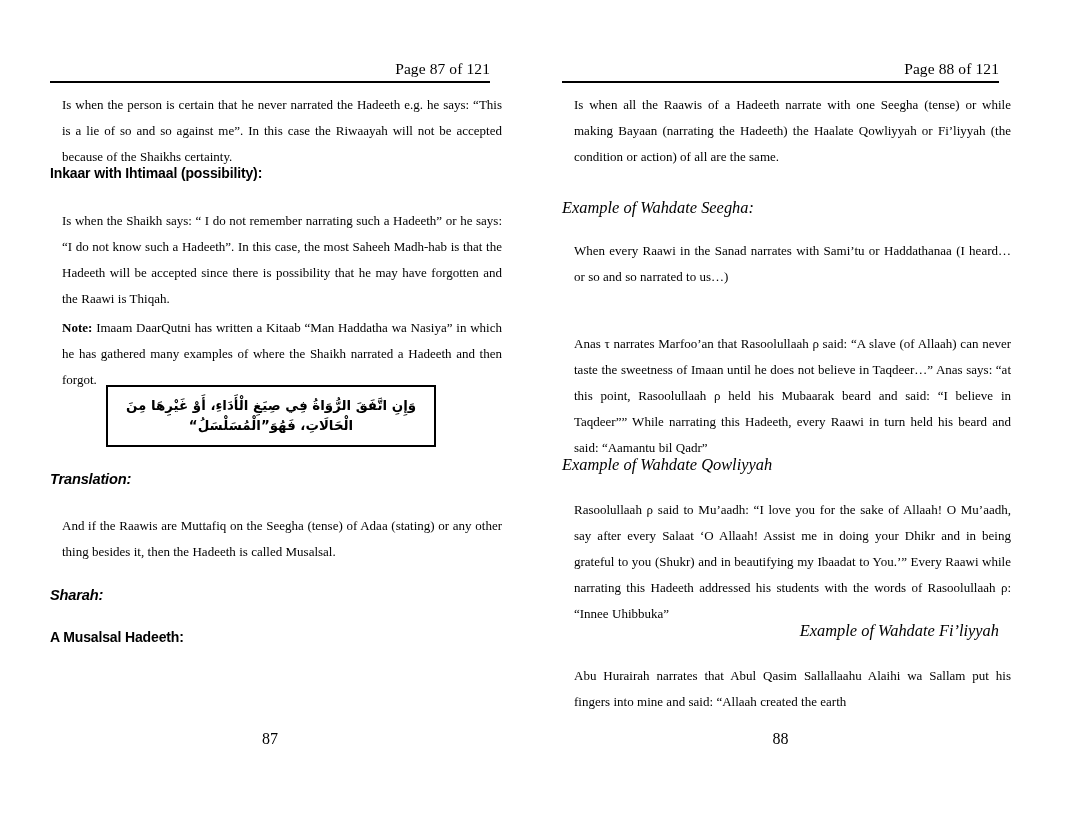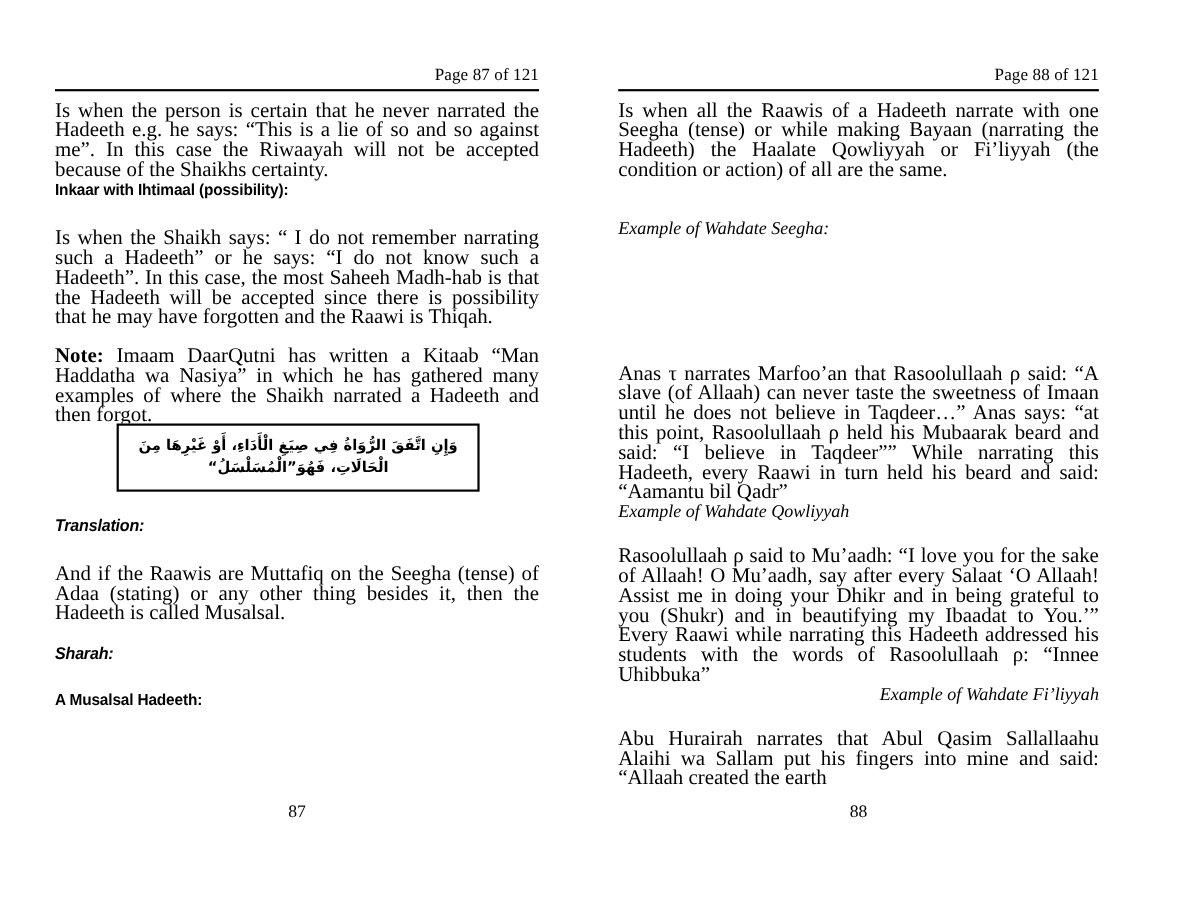--- a/index.html
+++ b/index.html
@@ -51,24 +51,24 @@
     top: 81px;
     left: 0;
     width: 100%;
     height: 0;
     border-top: 2.4px solid #000;
   }
 
   
   .body-block {
     position: absolute;
-    left: 0;
-    width: 100%;
-    font-size: 19px;
-    line-height: 18px;
+    left: 12px;
+    width: 100%;
+    font-size: 13px;
+    line-height: 26px;
     text-align: justify;
     text-justify: inter-word;
     word-spacing: 0.1px;
   }
 
   
   
   .h-sans {
     position: absolute;
     left: 0;
@@ -186,20 +186,21 @@
 
   <div class="col col-right">
 
     <div class="pg-header">Page 88 of 121</div>
     <div class="pg-rule"></div>
 
     <div class="body-block" style="top:92px;font-family:Liberation Serif, serif;">Is when all the Raawis of a Hadeeth narrate with one Seegha (tense) or while making Bayaan (narrating the Hadeeth) the Haalate Qowliyyah or Fi’liyyah (the condition or action) of all are the same.</div>
 
     <div class="h-serif-ital" style="top:199px;">Example of Wahdate Seegha:</div>
 
+    <div class="body-block" style="top:238px;">When every Raawi in the Sanad narrates with Sami’tu or Haddathanaa (I heard… or so and so narrated to us…)</div>
 
 
     <div class="body-block" style="top:331px;">Anas τ narrates Marfoo’an that Rasoolullaah ρ said: “A slave (of Allaah) can never taste the sweetness of Imaan until he does not believe in Taqdeer…” Anas says: “at this point, Rasoolullaah ρ held his Mubaarak beard and said: “I believe in Taqdeer”” While narrating this Hadeeth, every Raawi in turn held his beard and said: “Aamantu bil Qadr”</div>
 
     <div class="h-serif-ital" style="top:456px;">Example of Wahdate Qowliyyah</div>
 
     <div class="body-block" style="top:497px;">Rasoolullaah ρ said to Mu’aadh: “I love you for the sake of Allaah! O Mu’aadh, say after every Salaat ‘O Allaah! Assist me in doing your Dhikr and in being grateful to you (Shukr) and in beautifying my Ibaadat to You.’” Every Raawi while narrating this Hadeeth addressed his students with the words of Rasoolullaah ρ: “Innee Uhibbuka”</div>
 
     <div class="h-serif-ital" style="top:622px;text-align:right;">Example of Wahdate Fi’liyyah</div>
 

